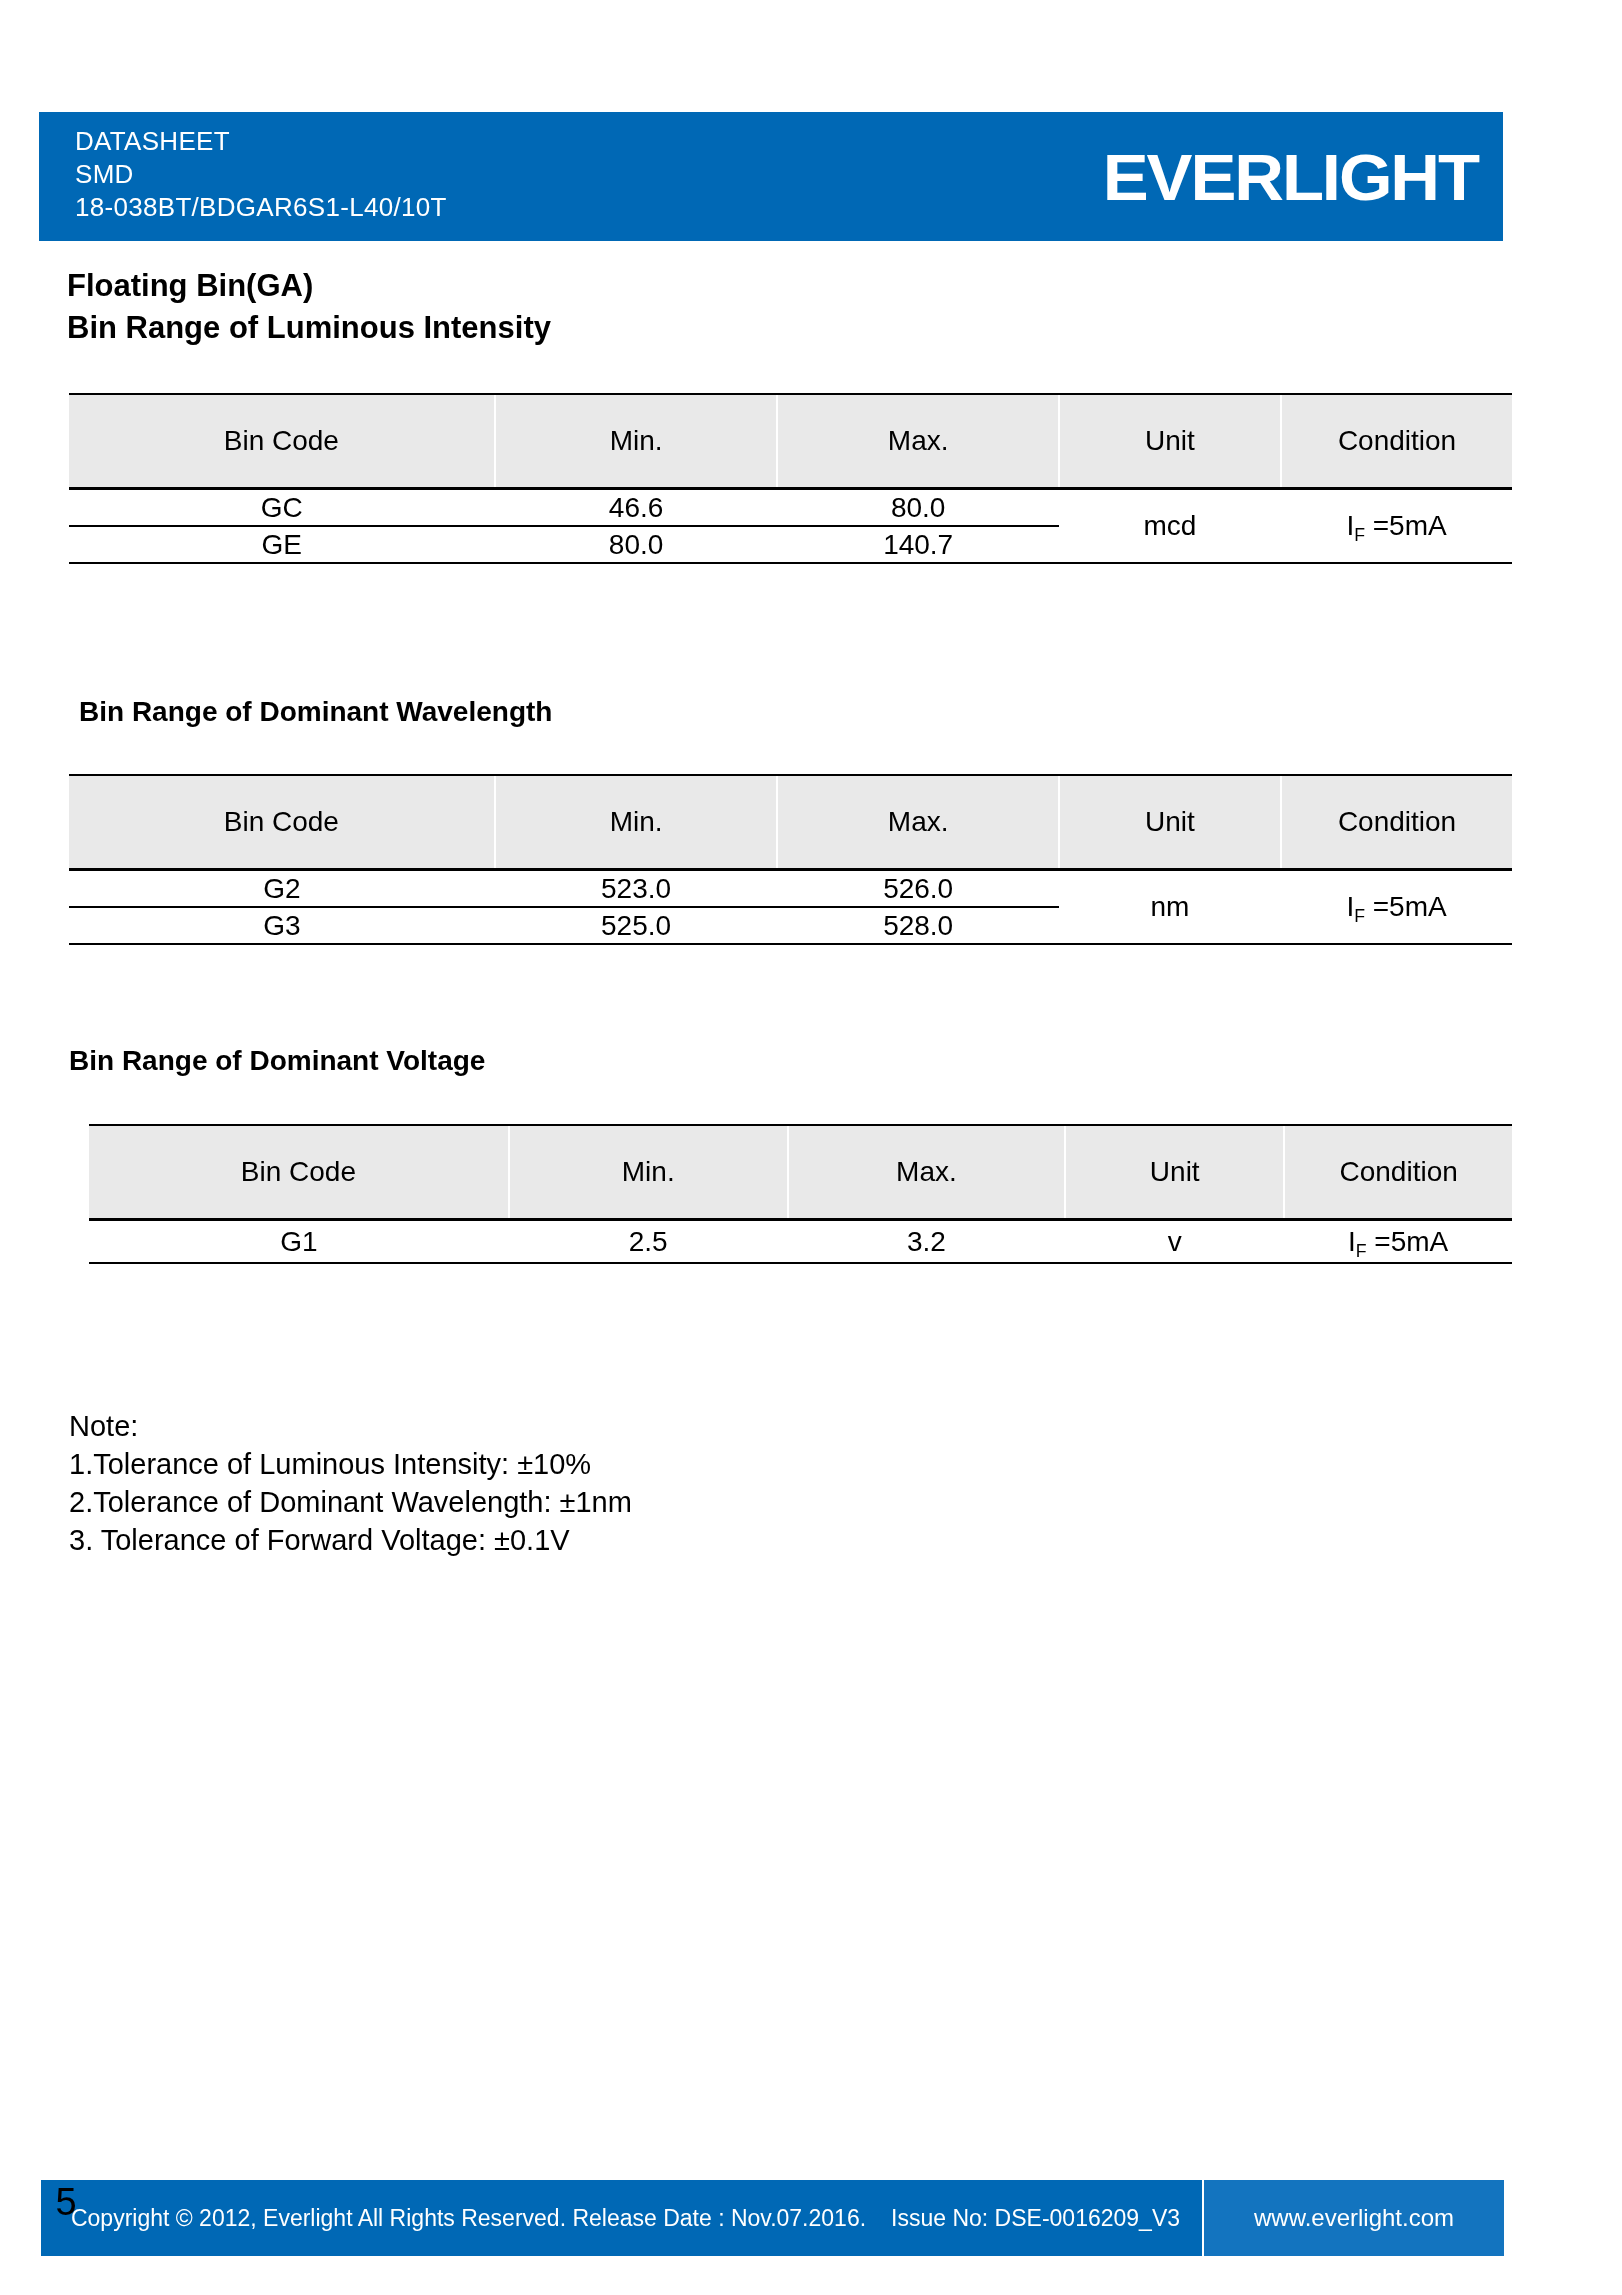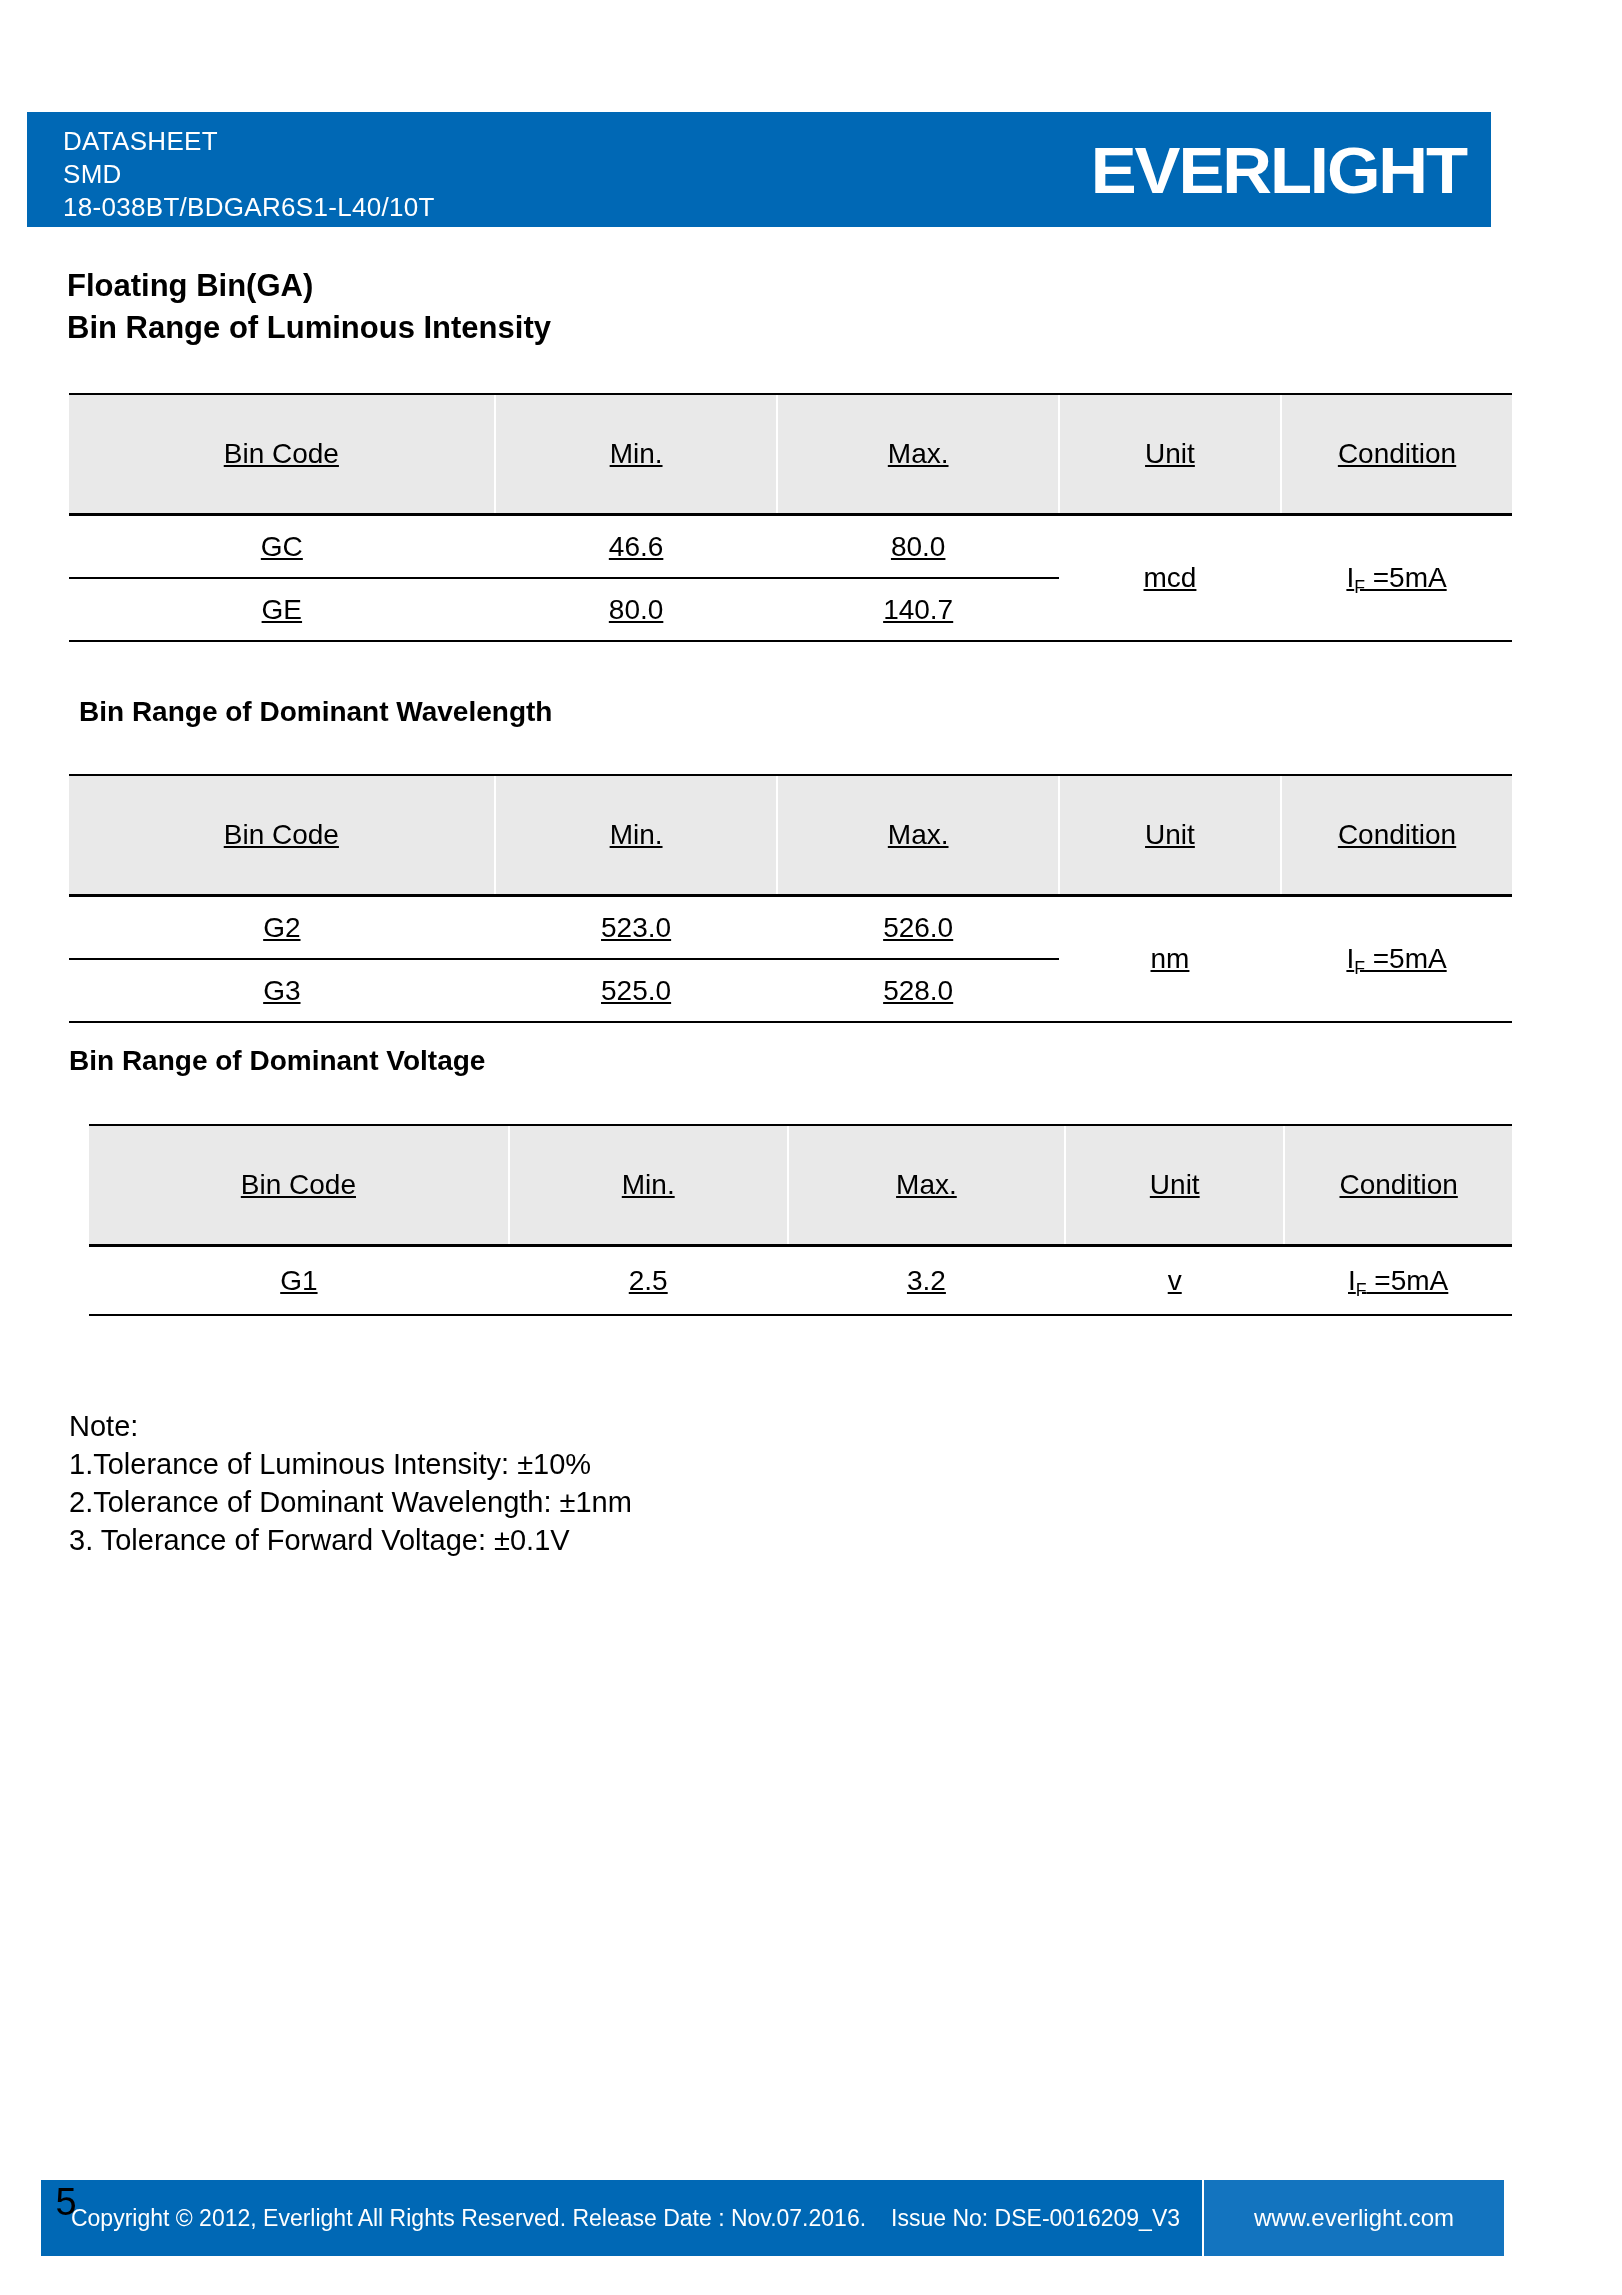--- a/index.html
+++ b/index.html
@@ -14,22 +14,22 @@
     height:2295px;
     background:#ffffff;
     font-family:"Liberation Sans","DejaVu Sans",sans-serif;
     color:#000;
     overflow:hidden;
   }
 
   
   .header-bar{
     position:absolute;
-    left:27px; top:112px;
-    width:1464px; height:115px;
+    left:39px; top:112px;
+    width:1464px; height:129px;
     background:var(--blue);
   }
   .header-text{
     position:absolute;
     left:36px; top:13px;
     color:#ffffff;
     font-size:26px;
     line-height:33px;
     letter-spacing:0.3px;
   }
@@ -71,22 +71,21 @@
   table.bintable{
     width:100%;
     border-collapse:collapse;
     font-size:28px;
     table-layout:fixed;
   }
   table.bintable th, table.bintable td{
     text-align:center;
     vertical-align:middle;
     font-weight:normal;
-    padding:13px;
-    text-decoration:underline;
+    padding:0;
   }
   table.bintable tr.head th{
     background:var(--hdr-gray);
     height:92px;
     border-top:2.6px solid #000;
     border-bottom:3.3px solid #000;
   }
   table.bintable tr.head th + th{
     border-left:2px solid #ffffff;
   }

